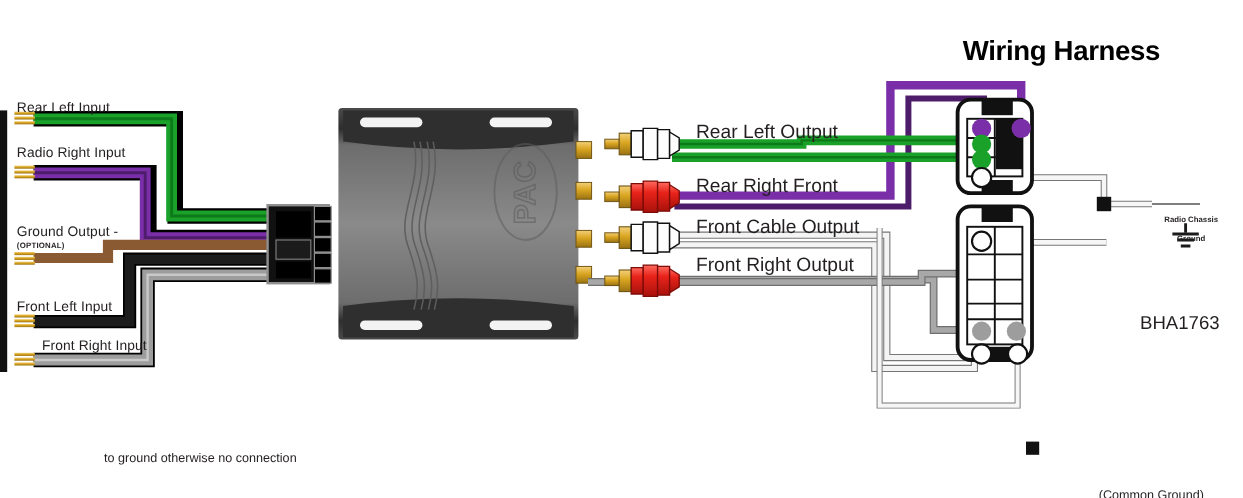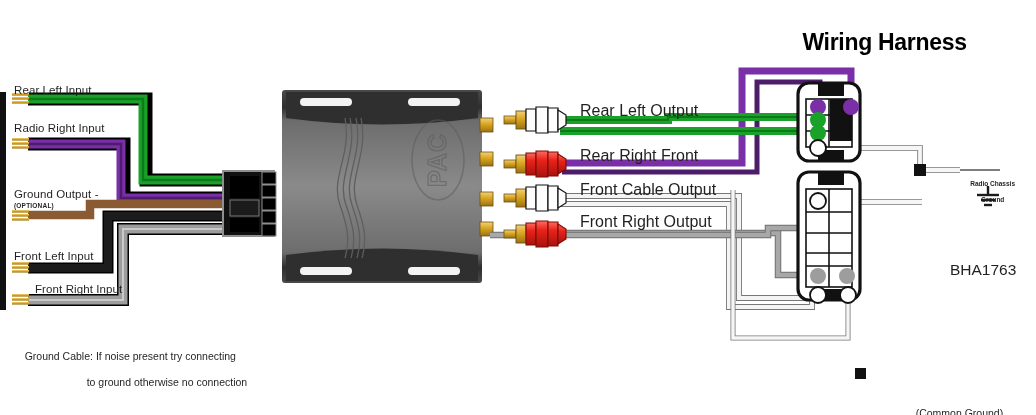--- a/index.html
+++ b/index.html
@@ -283,21 +283,21 @@
   <div class="lbl lbl-out" style="left:580px;top:214px;">Front Right Output</div>
 
   <div class="lbl lbl-part" style="left:924px;top:262px;margin-left:26px;">BHA1763</div>
 
   <div class="lbl lbl-small" style="left:958px;top:172px;width:62px;">
     <span>Radio Chassis</span><br>
     <span>Ground</span>
   </div>
 
   <div class="lbl lbl-note" style="left:13px;top:337px;">
-    <span>Ground Cable: If noise present try connecting</span><br>
+    <br>
     <span style="display:inline-block;margin-left:62px;">to ground otherwise no connection</span>
   </div>
 
   <div class="lbl lbl-legend" style="left:872px;top:366px;">
     <br>
     <span style="display:inline-block;margin-left:32px;">(Common Ground)</span>
   </div>
 
 </div>
 

